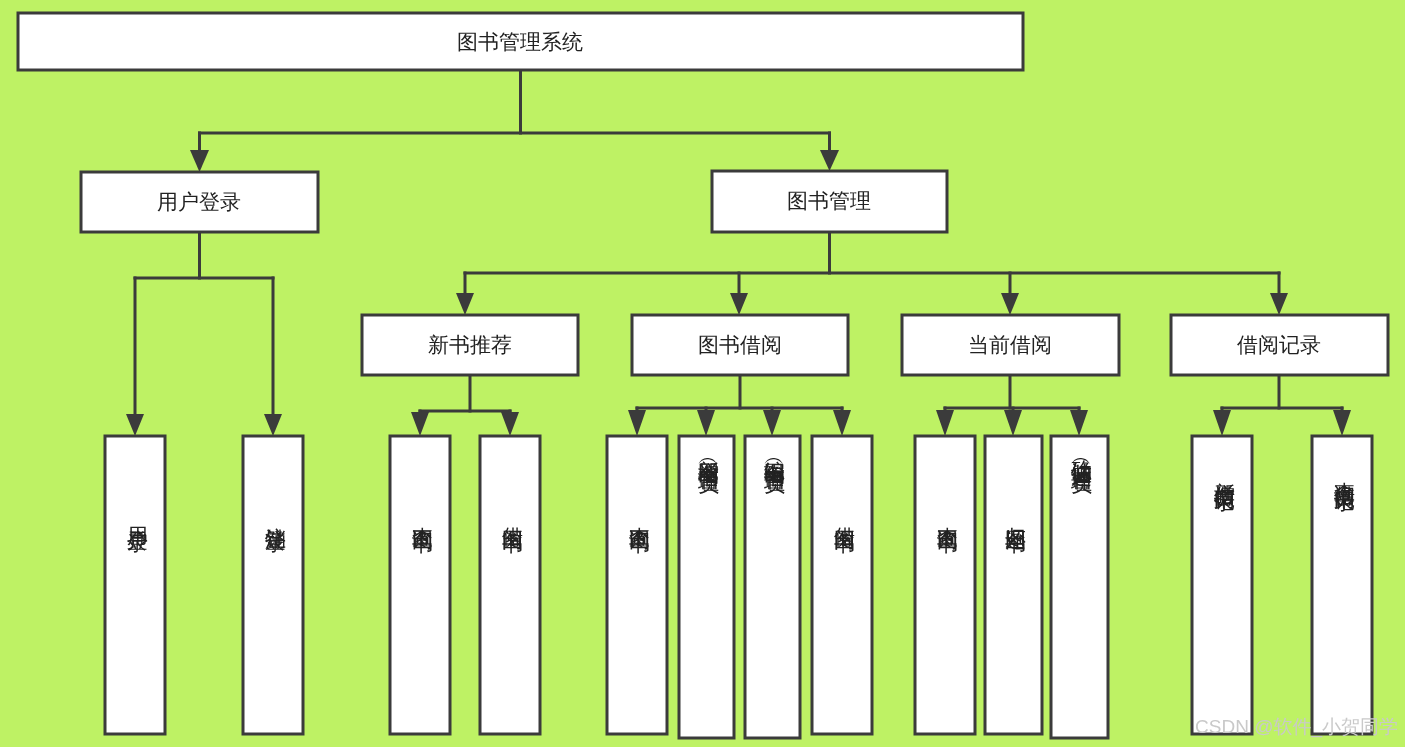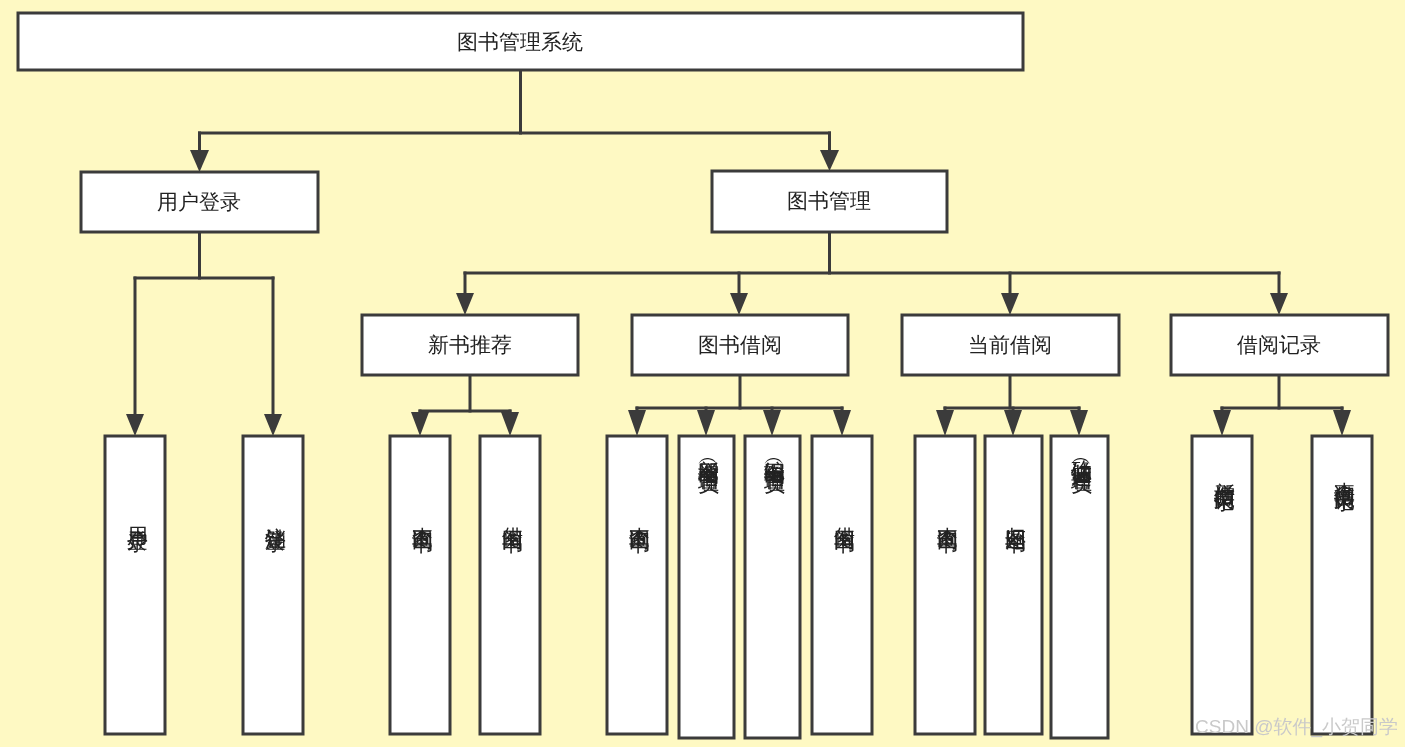--- a/index.html
+++ b/index.html
@@ -10,21 +10,21 @@
   body {
     width: 1405px;
     height: 747px;
     overflow: hidden;
     font-family: "Liberation Sans", "DejaVu Sans", sans-serif;
   }
   #diagram-root {
     position: relative;
     width: 1405px;
     height: 747px;
-    background: #fef9c3;
+    background: #bef264;
   }
   svg.flowchart {
     display: block;
     width: 1405px;
     height: 747px;
   }
   .node-box {
     fill: #ffffff;
     stroke: #3b3b3b;
     stroke-width: 3;

